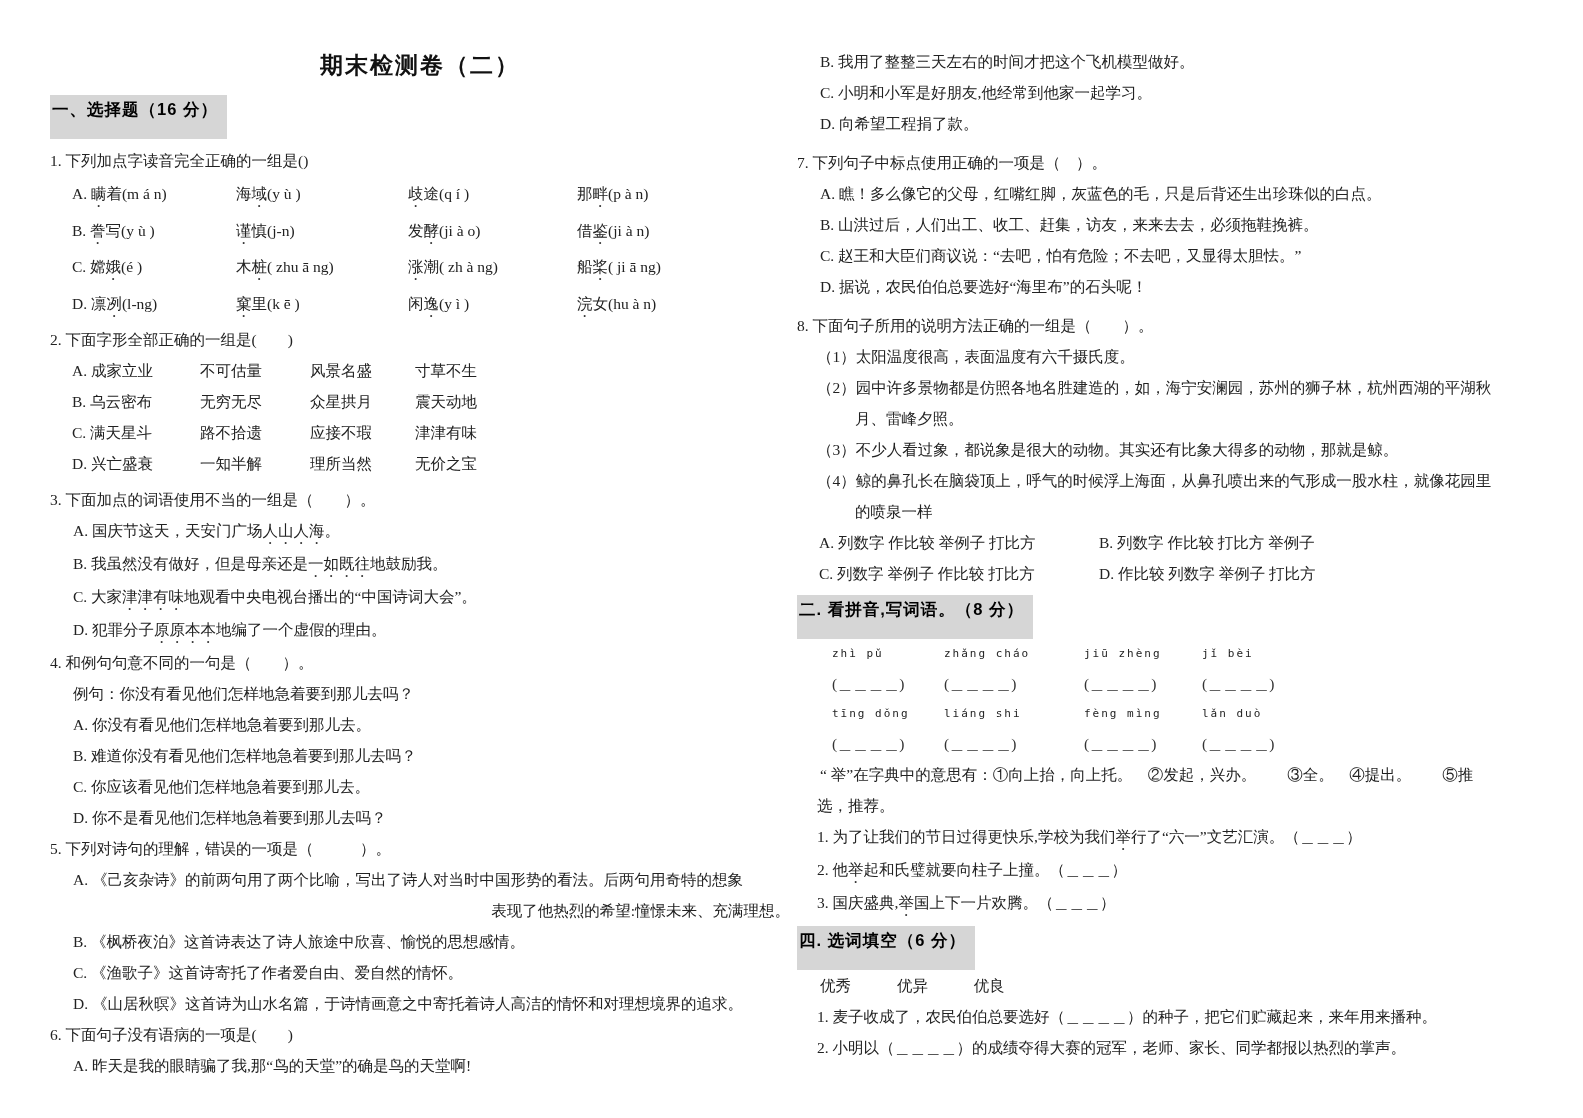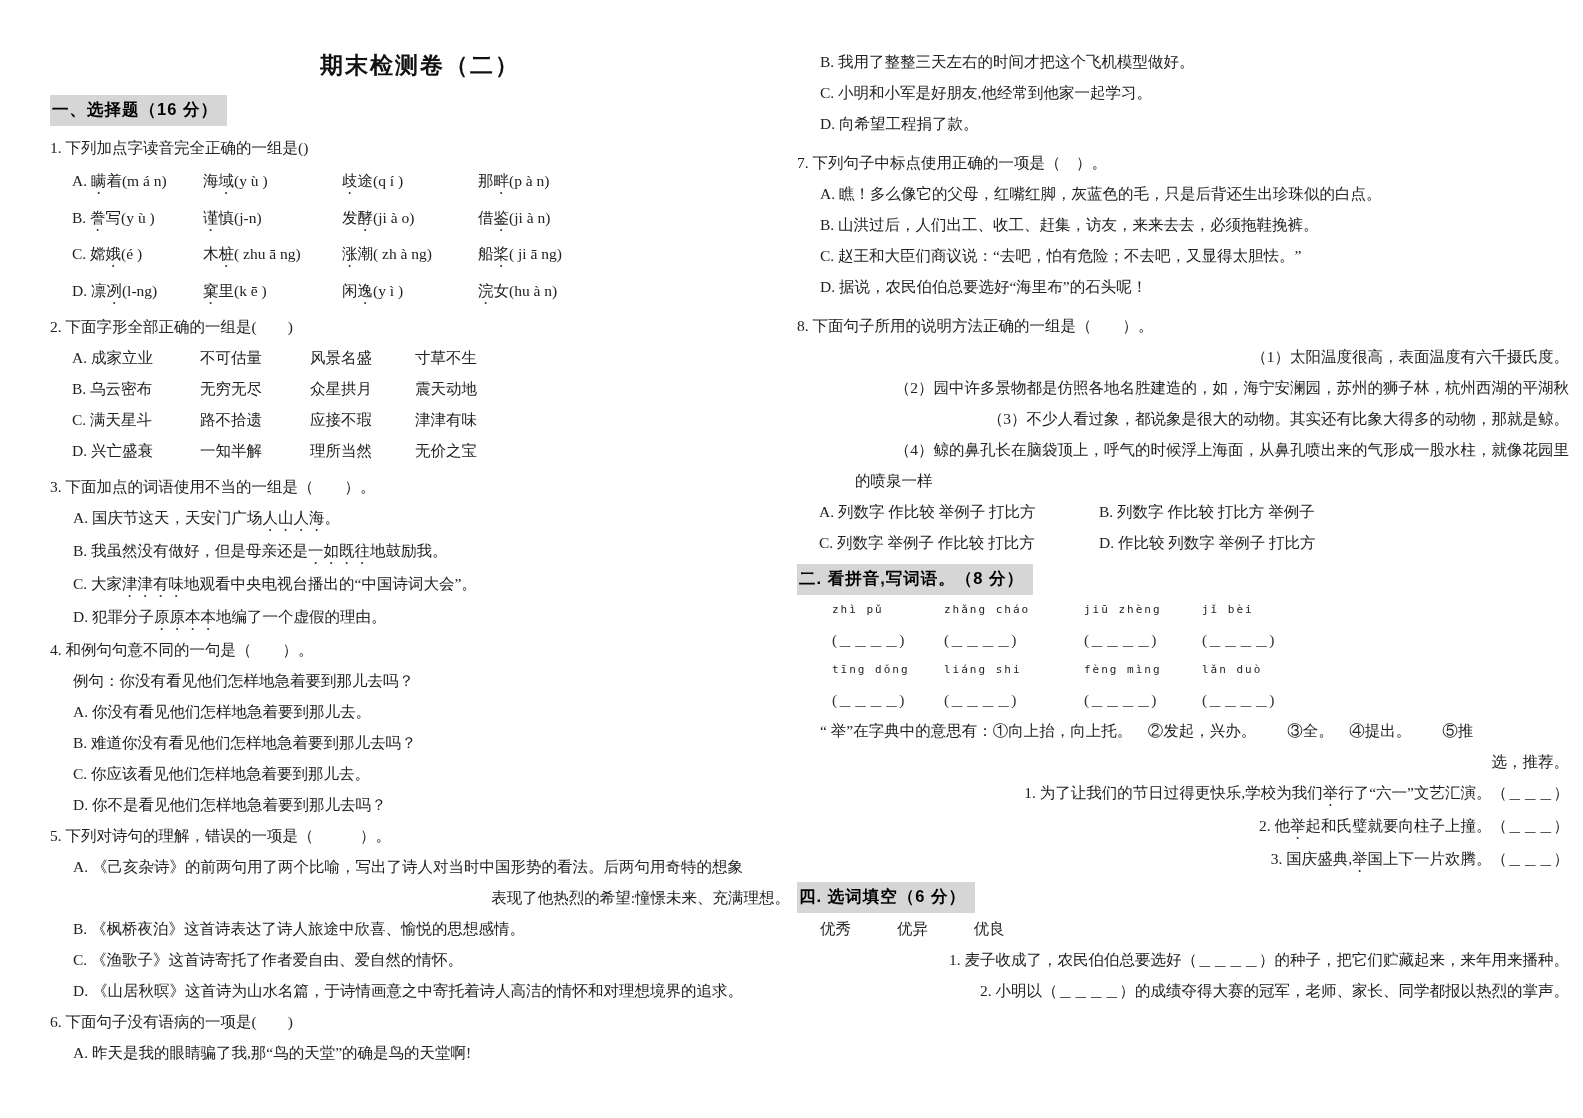--- a/index.html
+++ b/index.html
@@ -26,41 +26,41 @@
   }
   .sec-head { line-height: 24px; }
   .hl {
     display: inline-block;
     background: #d6d6d6;
     color: #000;
     font-family: "Liberation Sans", sans-serif;
     font-weight: 700;
     font-size: 16.5px;
     letter-spacing: 1px;
-    padding: 2px 9px 5px 2px;
+    padding: 2px 9px 18px 2px;
     text-align: center;
   }
   .ln { font-size: 15.5px; line-height: 31px; white-space: nowrap; }
   .ln36 { line-height: 36.5px; }
   .ln30 { line-height: 30px; }
   .ln32 { line-height: 32px; }
   .ind  { padding-left: 23px; }
   .ind2 { padding-left: 62px; text-align: right; }
-  .ind1 { padding-left: 20px; text-align: right; }
+  .ind1 { padding-left: 20px; }
   .ind3 { padding-left: 58px; }
   .ind-py { padding-left: 35px; }
 
   .mt-sec1 { margin-top: 13px; }
   .mt2 { margin-top: 2px; }
   .mt5 { margin-top: 5px; }
   .mt6 { margin-top: 6px; }
   .mt8 { margin-top: 8px; }
   .mt46 { margin-top: 46px; }
 
-  .grid4a { display: grid; grid-template-columns: 131px 139px 136px auto; padding-left: 22px; }
+  .grid4a { display: grid; grid-template-columns: 131px 139px 136px auto; padding-left: 22px; gap: 33px; }
   .grid4b { display: grid; grid-template-columns: 128px 110px 105px auto; padding-left: 22px; }
   .grid2  { display: grid; grid-template-columns: 280px auto; padding-left: 22px; }
   .gridp  { display: grid; grid-template-columns: 112px 140px 118px auto; }
   .cell { white-space: nowrap; }
 
   .py {
     font-family: "DejaVu Sans Mono", monospace;
     font-size: 11px;
     letter-spacing: 2px;
   }
@@ -172,20 +172,21 @@
 
     <div class="ln mt8">7. 下列句子中标点使用正确的一项是（　）。</div>
     <div class="ln ind">A. 瞧！多么像它的父母，红嘴红脚，灰蓝色的毛，只是后背还生出珍珠似的白点。</div>
     <div class="ln ind">B. 山洪过后，人们出工、收工、赶集，访友，来来去去，必须拖鞋挽裤。</div>
     <div class="ln ind">C. 赵王和大臣们商议说：“去吧，怕有危险；不去吧，又显得太胆怯。”</div>
     <div class="ln ind">D. 据说，农民伯伯总要选好“海里布”的石头呢！</div>
 
     <div class="ln mt8">8. 下面句子所用的说明方法正确的一组是（　　）。</div>
     <div class="ln ind1">（1）太阳温度很高，表面温度有六千摄氏度。</div>
     <div class="ln ind1">（2）园中许多景物都是仿照各地名胜建造的，如，海宁安澜园，苏州的狮子林，杭州西湖的平湖秋</div>
+    <div class="ln ind3">月、雷峰夕照。</div>
     <div class="ln ind1">（3）不少人看过象，都说象是很大的动物。其实还有比象大得多的动物，那就是鲸。</div>
     <div class="ln ind1">（4）鲸的鼻孔长在脑袋顶上，呼气的时候浮上海面，从鼻孔喷出来的气形成一股水柱，就像花园里</div>
     <div class="ln ind3">的喷泉一样</div>
     <div class="ln grid2">
       <span class="cell">A. 列数字  作比较  举例子  打比方</span>
       <span class="cell">B. 列数字  作比较  打比方  举例子</span>
     </div>
     <div class="ln grid2">
       <span class="cell">C. 列数字  举例子  作比较  打比方</span>
       <span class="cell">D. 作比较  列数字  举例子  打比方</span>

